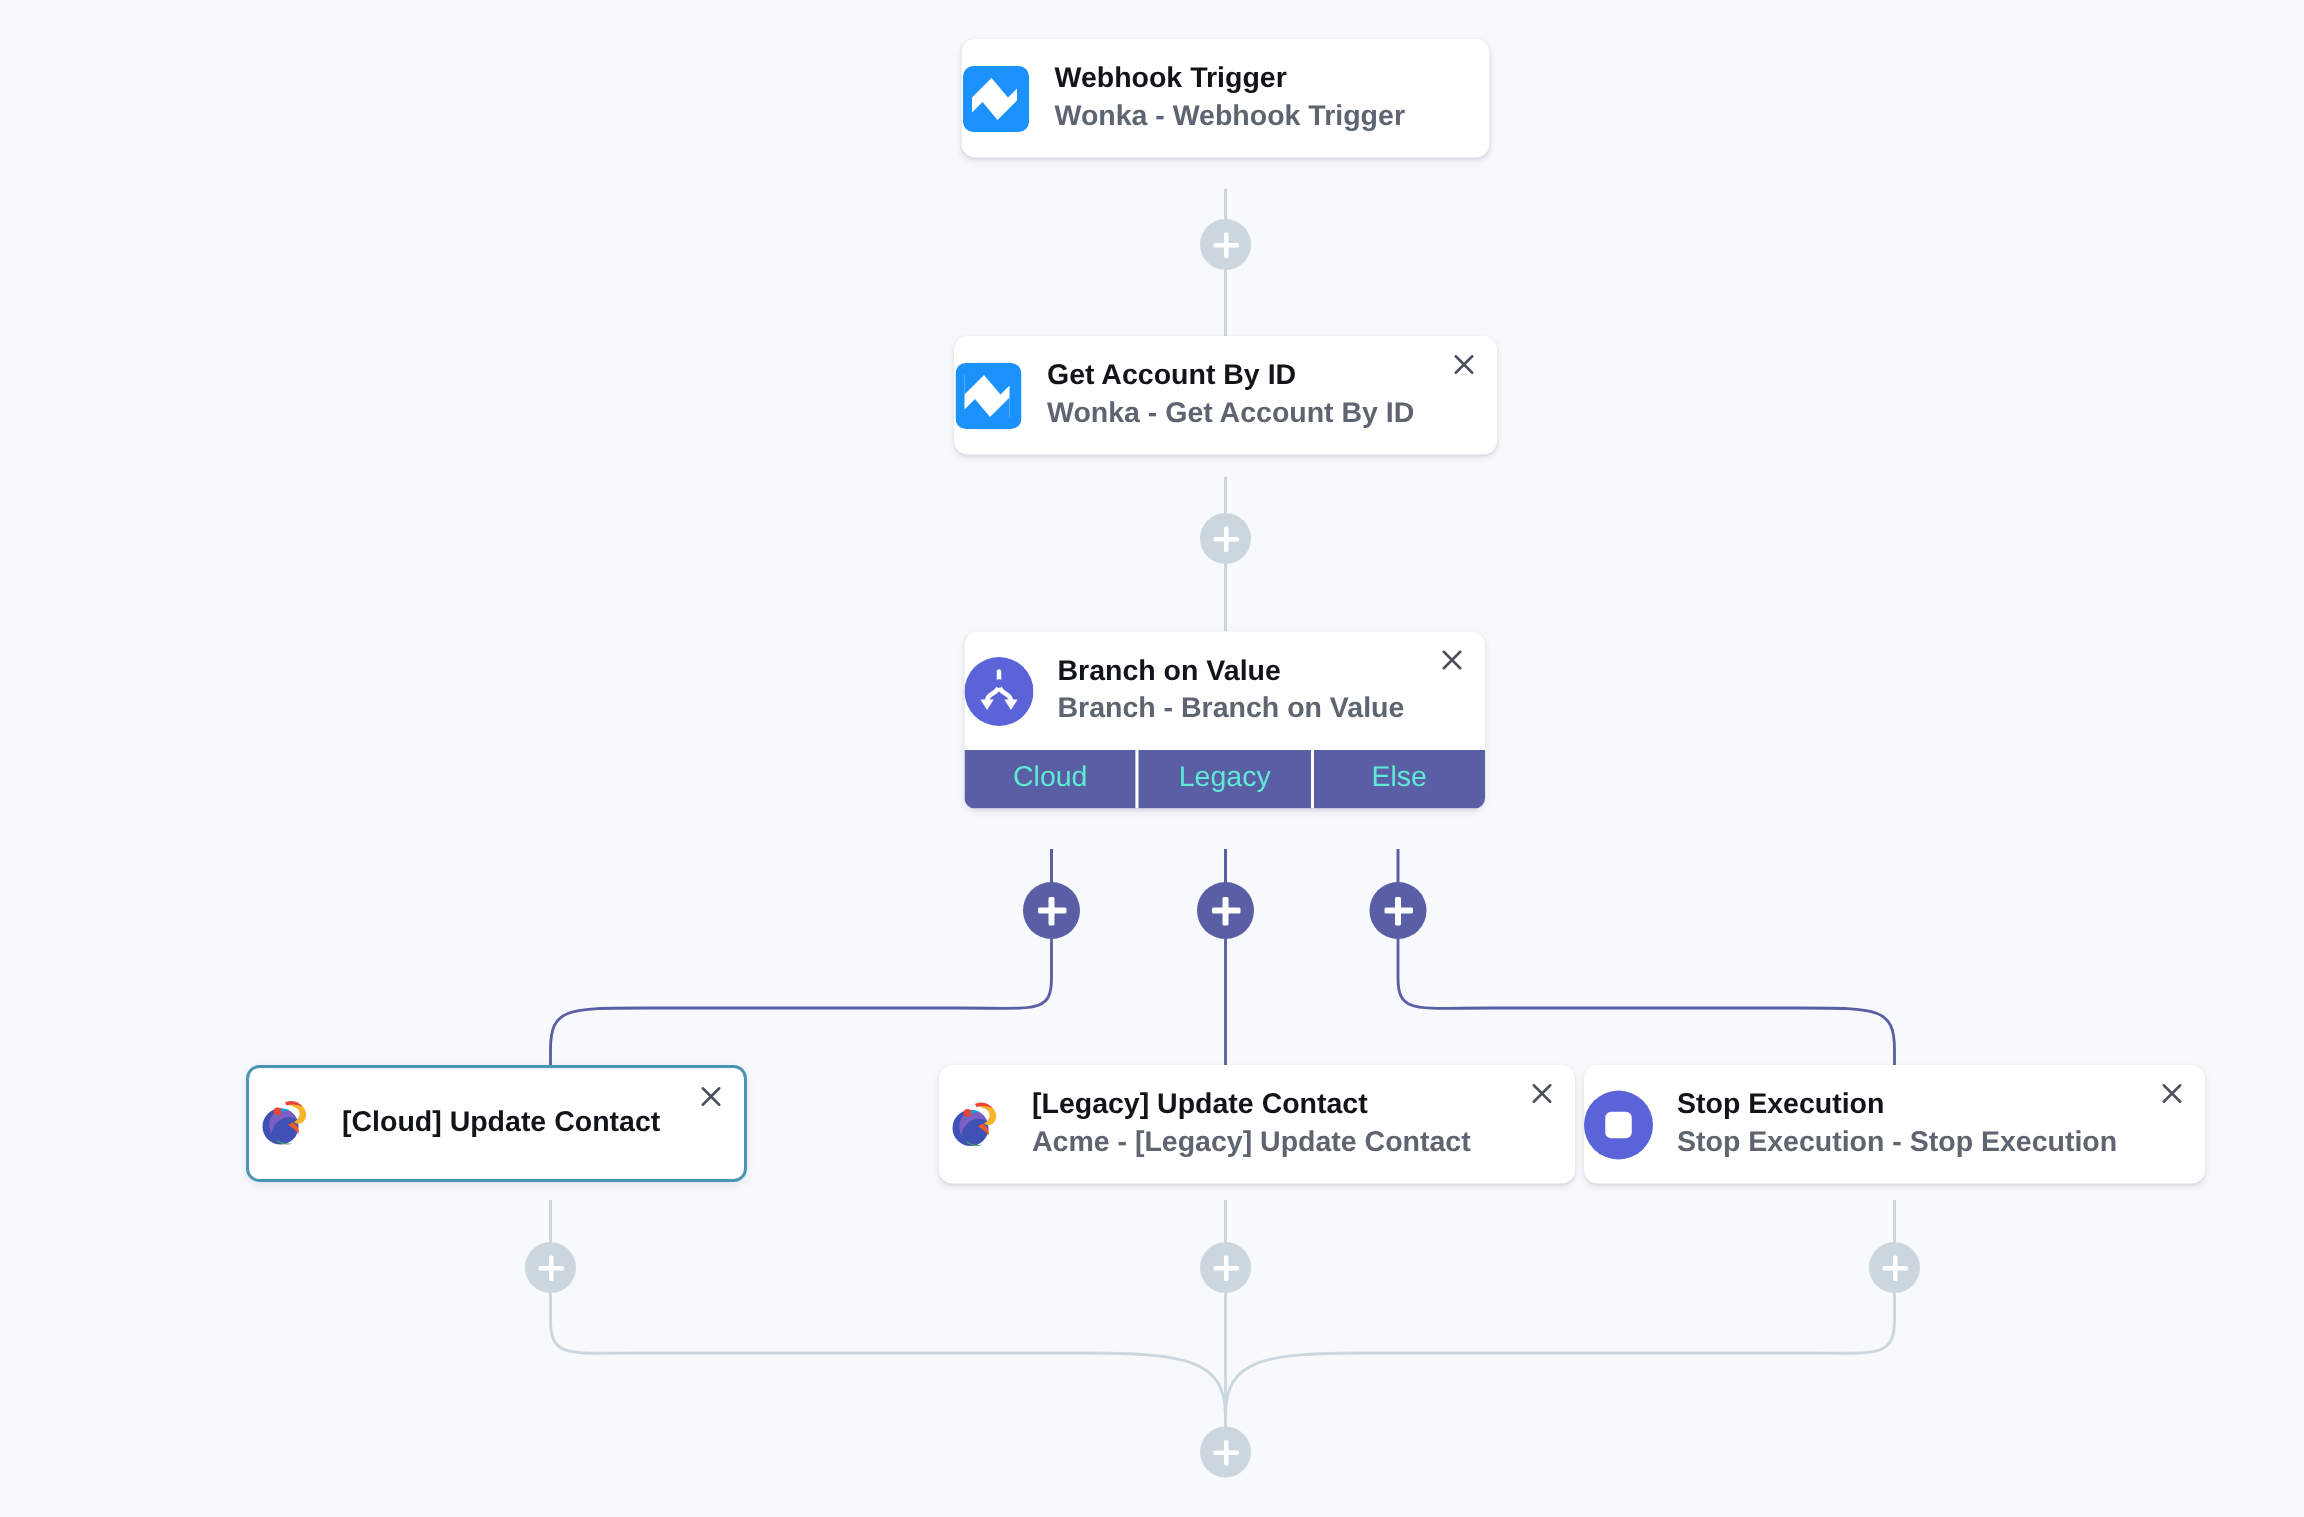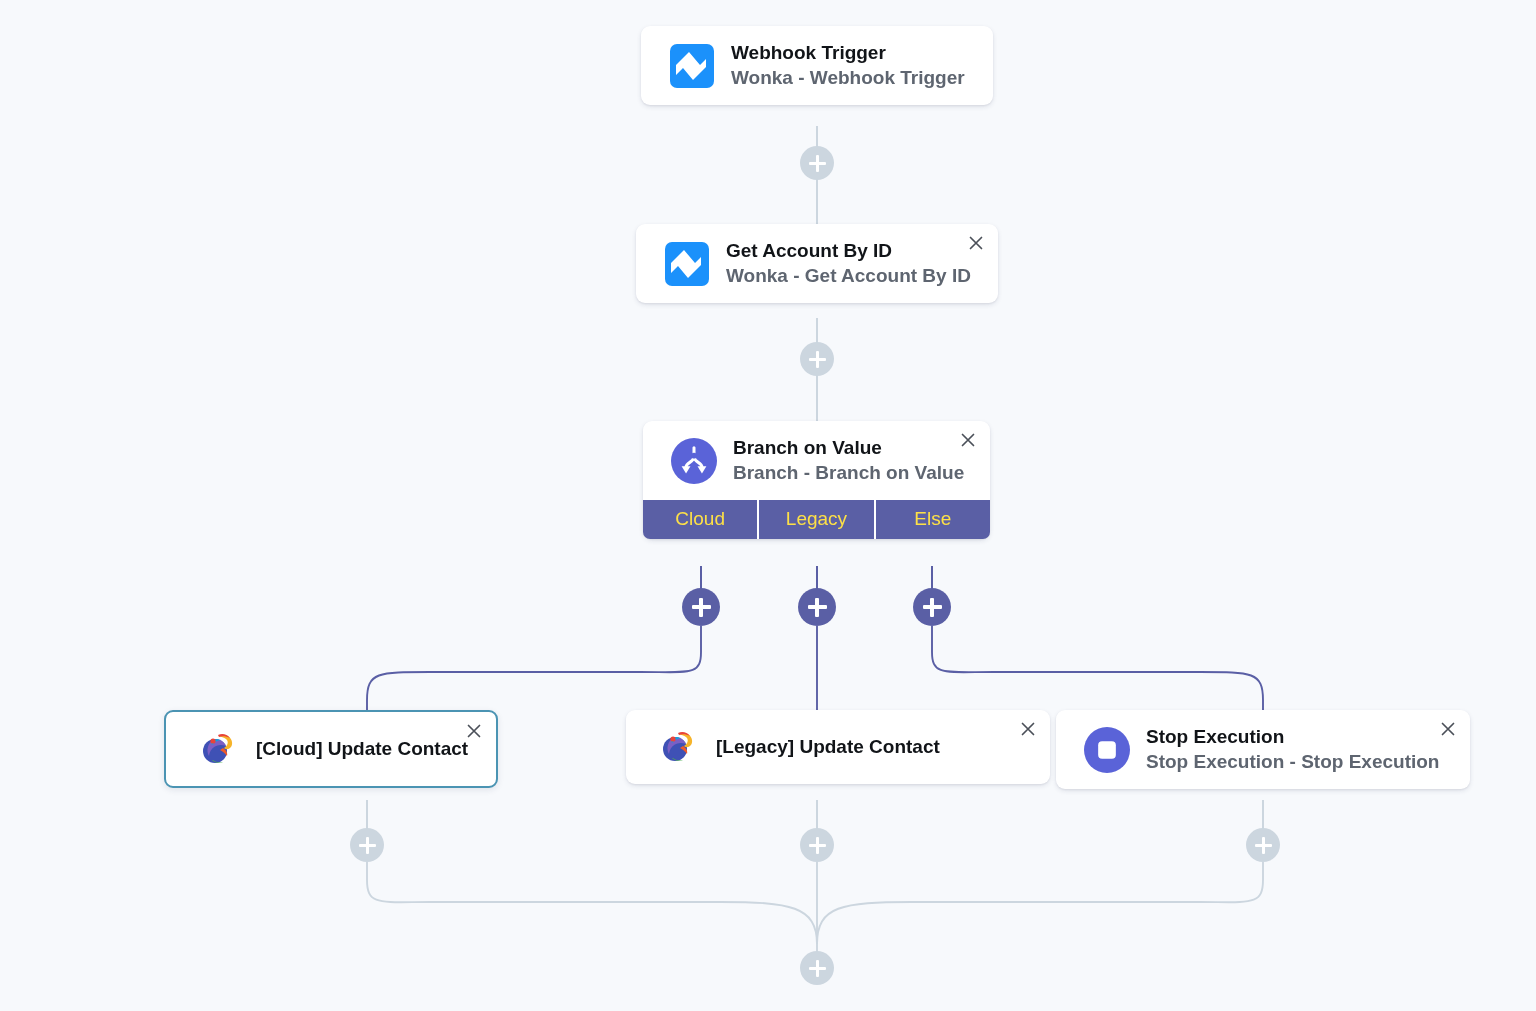--- a/index.html
+++ b/index.html
@@ -40,21 +40,21 @@
     flex-direction: column;
     overflow: visible;
   }
   .node.selected {
     border: 2px solid #4b94b3;
     box-shadow: 0 2px 6px rgba(33,43,77,0.10);
   }
   .node-body {
     display: flex;
     align-items: center;
-    padding: 14px 16px 14px 28px;
+    padding: 14px 16px 14px 0;
     gap: 16px;
     position: relative;
   }
   .node-icon {
     width: 46px;
     height: 46px;
     flex: 0 0 46px;
     display: flex;
     align-items: center;
     justify-content: center;
@@ -97,21 +97,21 @@
   .branch-tabs {
     display: flex;
     width: 100%;
     border-bottom-left-radius: 7px;
     border-bottom-right-radius: 7px;
     overflow: hidden;
   }
   .branch-tab {
     flex: 1 1 0;
     background: #5a5fa5;
-    color: #fde047;
+    color: #5eead4;
     font-size: 19px;
     text-align: center;
     padding: 8px 0 9px 0;
     cursor: pointer;
     border-left: 2px solid #ffffff;
     box-sizing: border-box;
   }
   .branch-tab:first-child { border-left: none; }
 
   
@@ -277,20 +277,21 @@
           <path d="M14 12 a12 12 0 0 1 10 -1 a12 12 0 0 0 -9 5 z" fill="#00a9e0"></path>
           <path d="M22 7 C27 4 34 7 35 13 C36 19 30 22 27 19 C31 17 32 12 29 10 C27 8.5 24 8 22 7 Z" fill="#f6b42a"></path>
           <path d="M21 6 C25 4 30 5 33 9 C29 7 25 7 22 8 Z" fill="#e8443a"></path>
           <path d="M26 19 C29 21 31 24 30 27 C28 24 25 22 23 21 Z" fill="#f05a28"></path>
           <path d="M15 31 C18 34 23 35 26 33 C22 34 18 33 16 31 Z" fill="#4caf50"></path>
           <circle cx="16" cy="12" r="2.6" fill="#e8443a"></circle>
         </svg>
       </div>
       <div class="node-text">
         <div class="node-title">[Legacy] Update Contact</div>
+        <div class="node-subtitle">Acme - [Legacy] Update Contact</div>
       </div>
       <div class="node-close">
         <svg width="16" height="16" viewBox="0 0 16 16">
           <path d="M2.5 2.5 L13.5 13.5 M13.5 2.5 L2.5 13.5" stroke="currentColor" stroke-width="1.7" stroke-linecap="round"></path>
         </svg>
       </div>
     </div>
   </div>
 
   <div class="node" style="left:1056px; top:710px; width:414px;">

